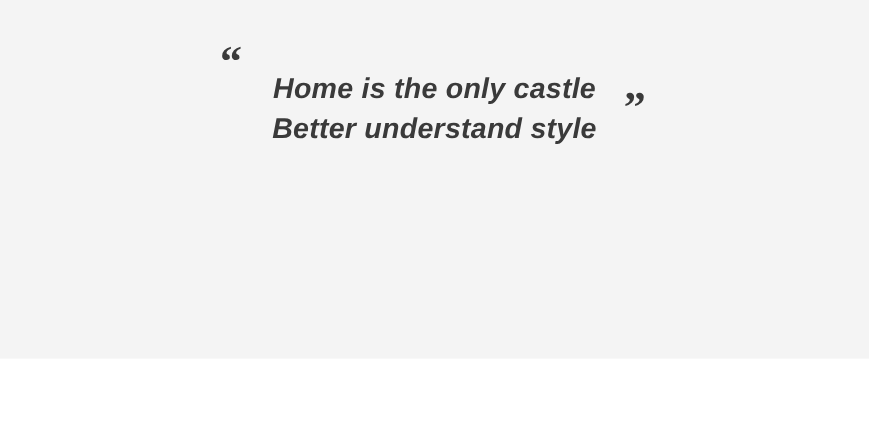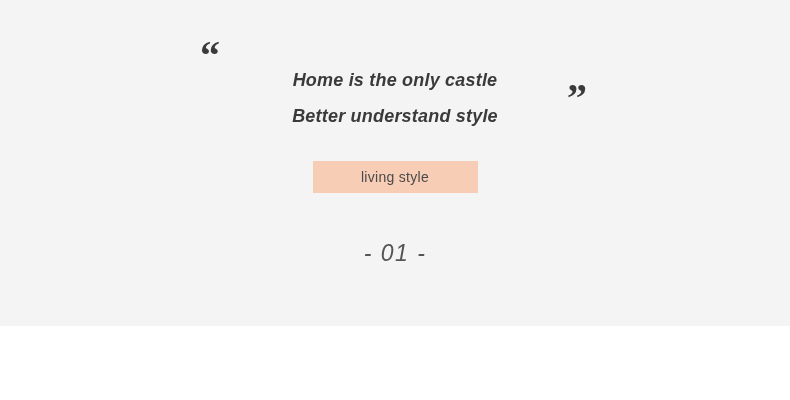--- a/index.html
+++ b/index.html
@@ -64,21 +64,21 @@
     left: 0;
     top: 62px;
     width: 790px;
     text-align: center;
   }
   .quote-line {
     display: block;
     font-family: "Liberation Sans", sans-serif;
     font-style: italic;
     font-weight: 700;
-    font-size: 18px;
+    font-size: 26px;
     letter-spacing: 0.2px;
     line-height: 36px;
     color: #3a3a3a;
     white-space: nowrap;
   }
 
   
   .badge-row {
     position: absolute;
     left: 0;
@@ -133,23 +133,15 @@
 
     <span class="quote-mark close">”</span>
 
     <div class="quote-lines">
       <span class="quote-line">Home is the only castle</span>
       <span class="quote-line">Better understand style</span>
     </div>
 
   </div>
 
-  <div class="badge-row">
-    <div class="badge">
-      <span>living style</span>
-    </div>
-  </div>
 
-  <div class="page-indicator-row">
-    <span class="page-indicator">- 01 -</span>
-  </div>
 
 </div>
 
 </body></html>

